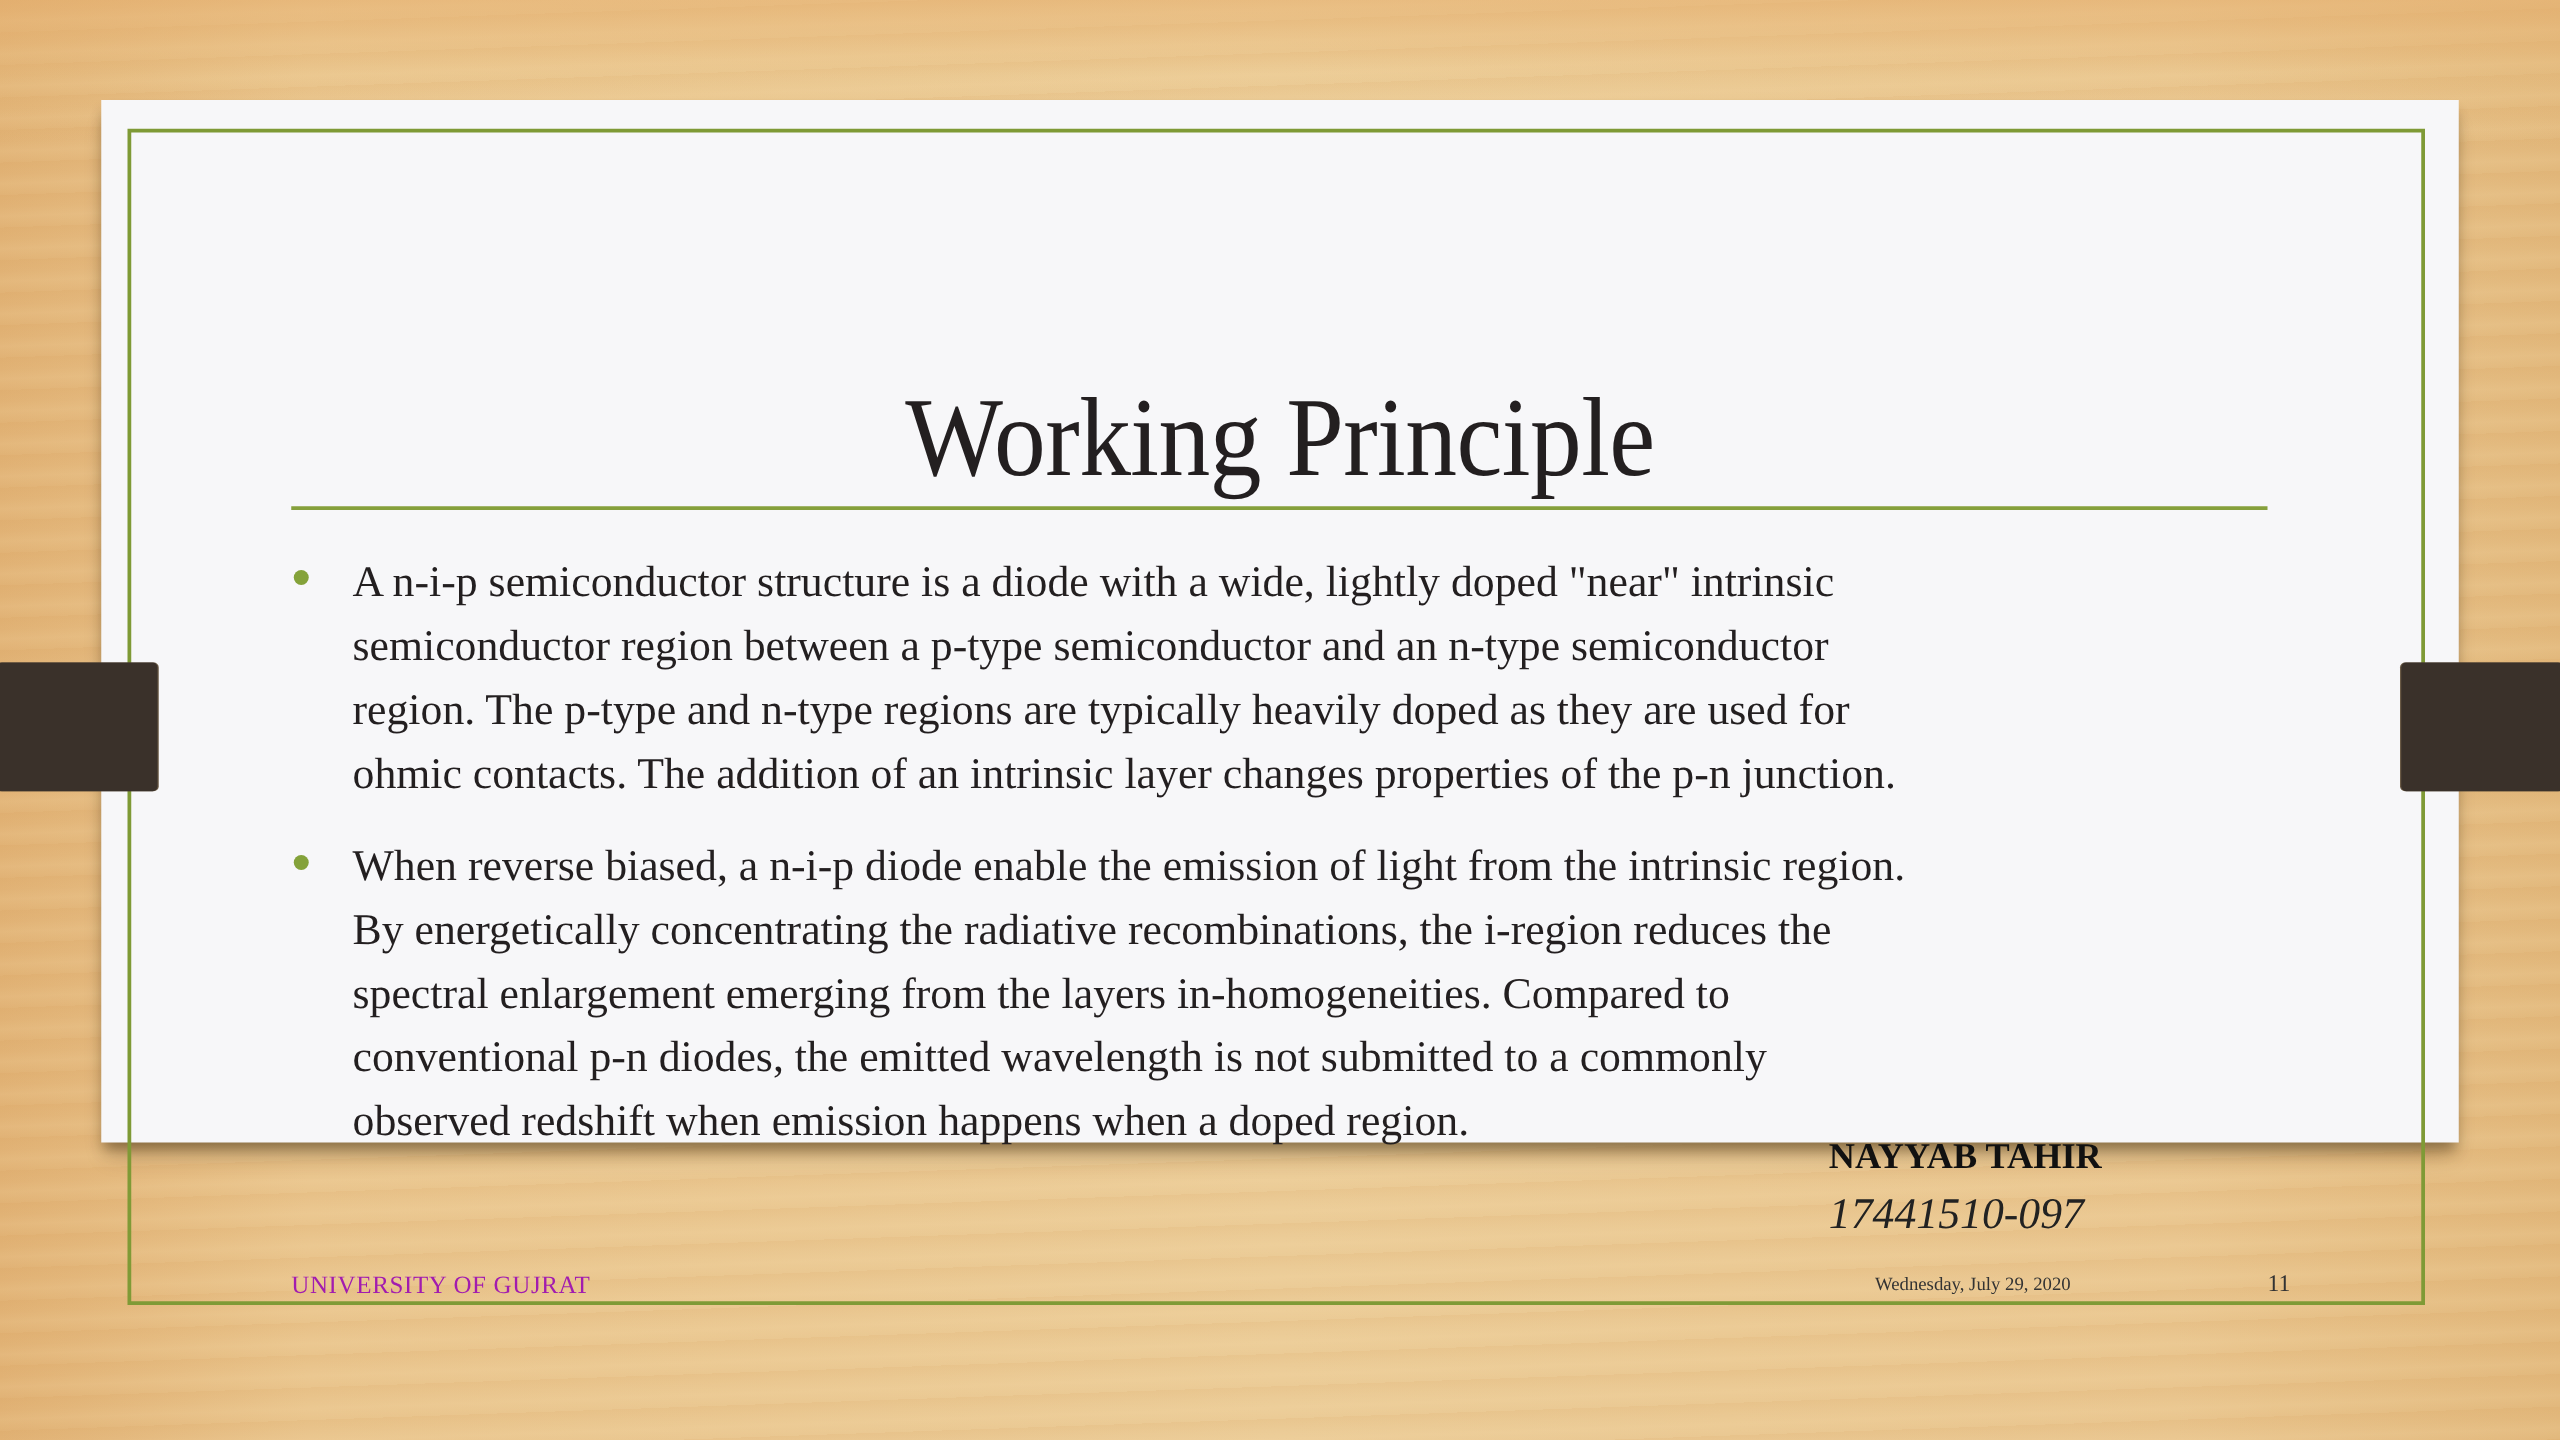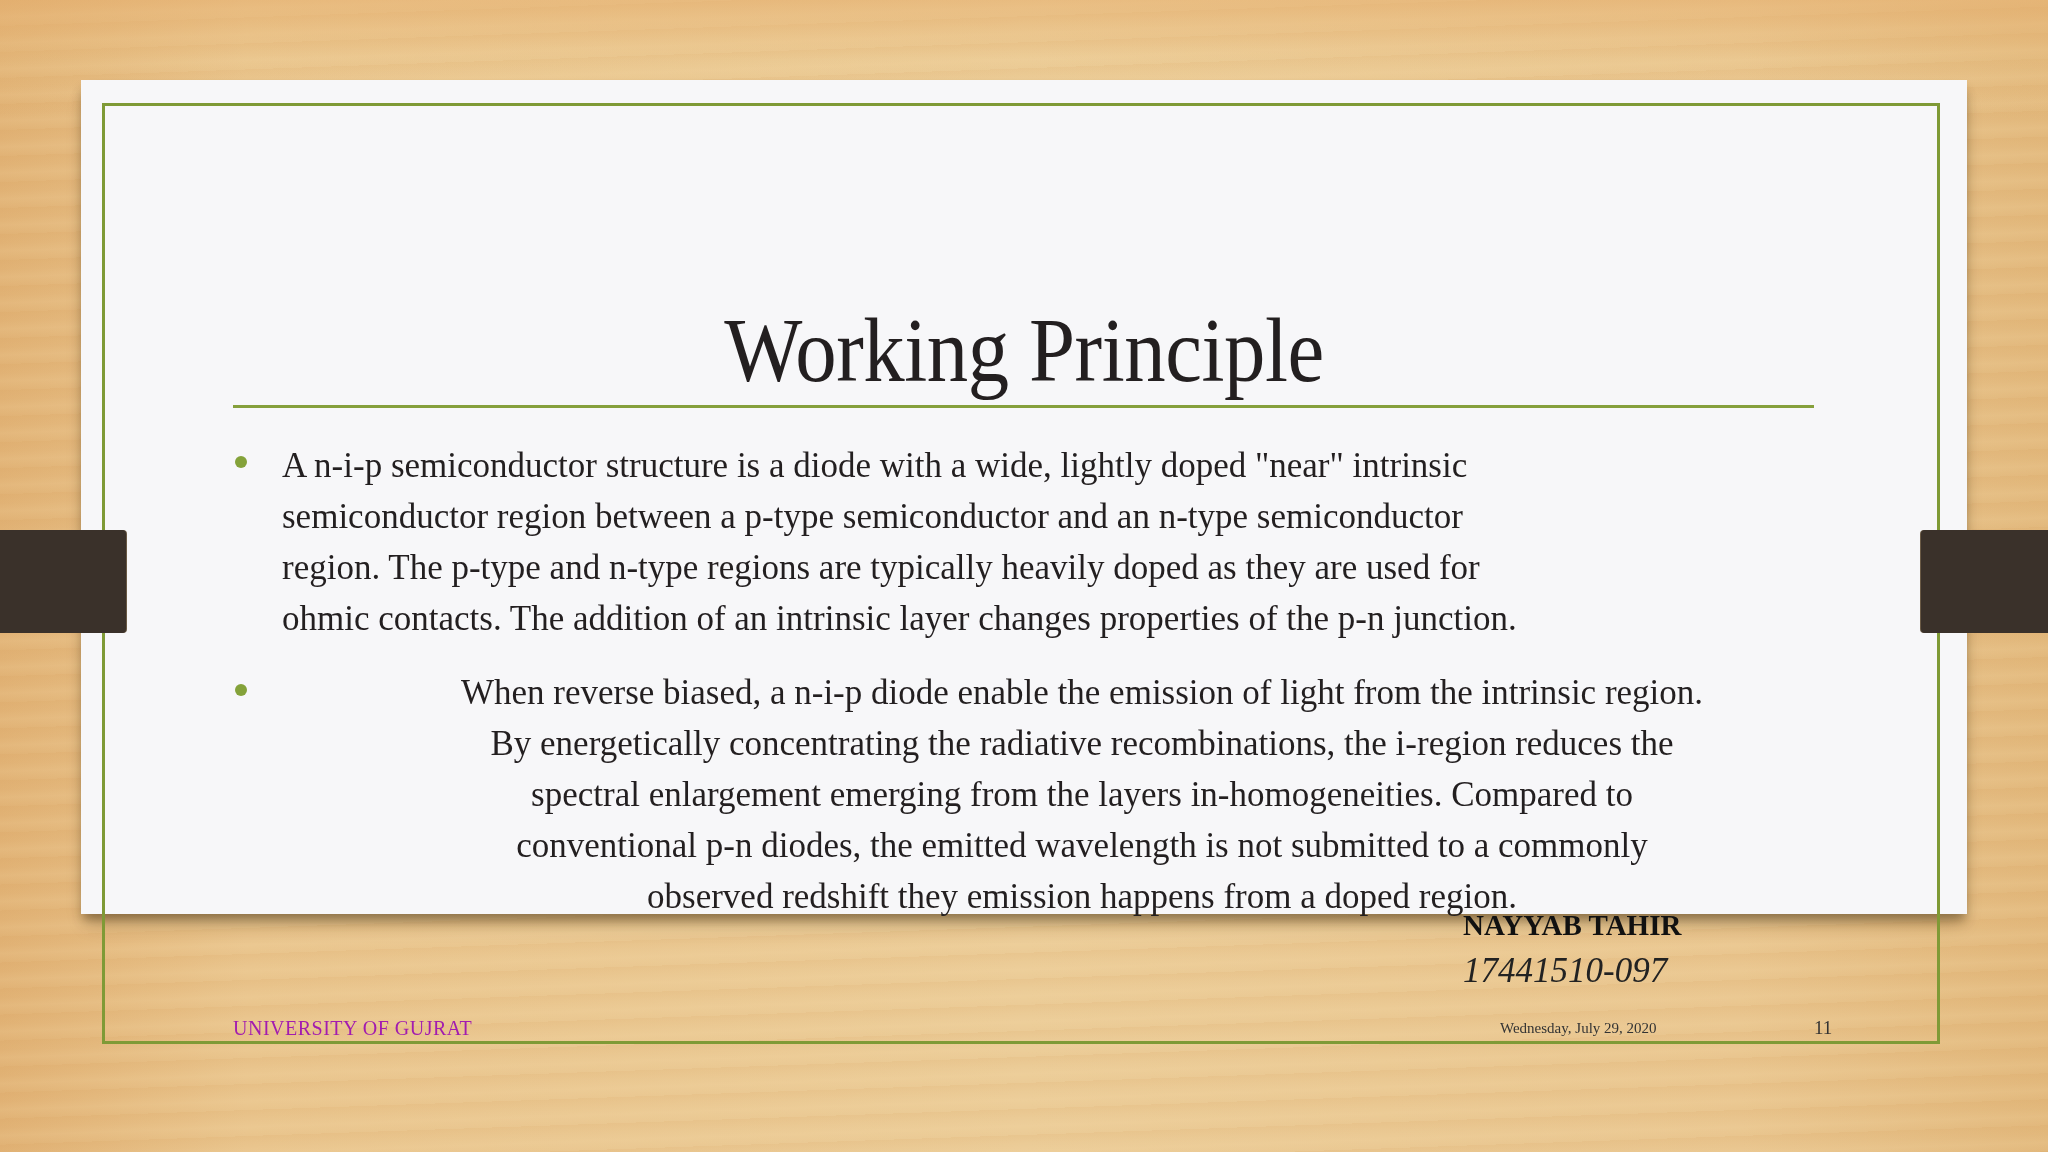--- a/index.html
+++ b/index.html
@@ -139,26 +139,26 @@
       <span class="bullet-dot" style="top:376px;"></span>
       <div class="bullet-text" style="top:360px;">
         <span class="ln">A n-i-p semiconductor structure is a diode with a wide, lightly doped "near" intrinsic</span>
         <span class="ln">semiconductor region between a p-type semiconductor and an n-type semiconductor</span>
         <span class="ln">region. The p-type and n-type regions are typically heavily doped as they are used for</span>
         <span class="ln">ohmic contacts. The addition of an intrinsic layer changes properties of the p-n junction.</span>
       </div>
     </div>
     <div class="bullet">
       <span class="bullet-dot" style="top:604px;"></span>
-      <div class="bullet-text" style="top:587px;text-align:center;">
+      <div class="bullet-text" style="top:587px;">
         <span class="ln">When reverse biased, a n-i-p diode enable the emission of light from the intrinsic region.</span>
         <span class="ln">By energetically concentrating the radiative recombinations, the i-region reduces the</span>
         <span class="ln">spectral enlargement emerging from the layers in-homogeneities. Compared to</span>
         <span class="ln">conventional p-n diodes, the emitted wavelength is not submitted to a commonly</span>
-        <span class="ln">observed redshift they emission happens from a doped region.</span>
+        <span class="ln">observed redshift when emission happens when a doped region.</span>
       </div>
     </div>
   </div>
 
   <div class="author-name">NAYYAB TAHIR</div>
   <div class="author-id">17441510-097</div>
 
   <div class="footer-left">UNIVERSITY OF  GUJRAT</div>
   <div class="footer-date">Wednesday, July 29, 2020</div>
   <div class="footer-page">11</div>

